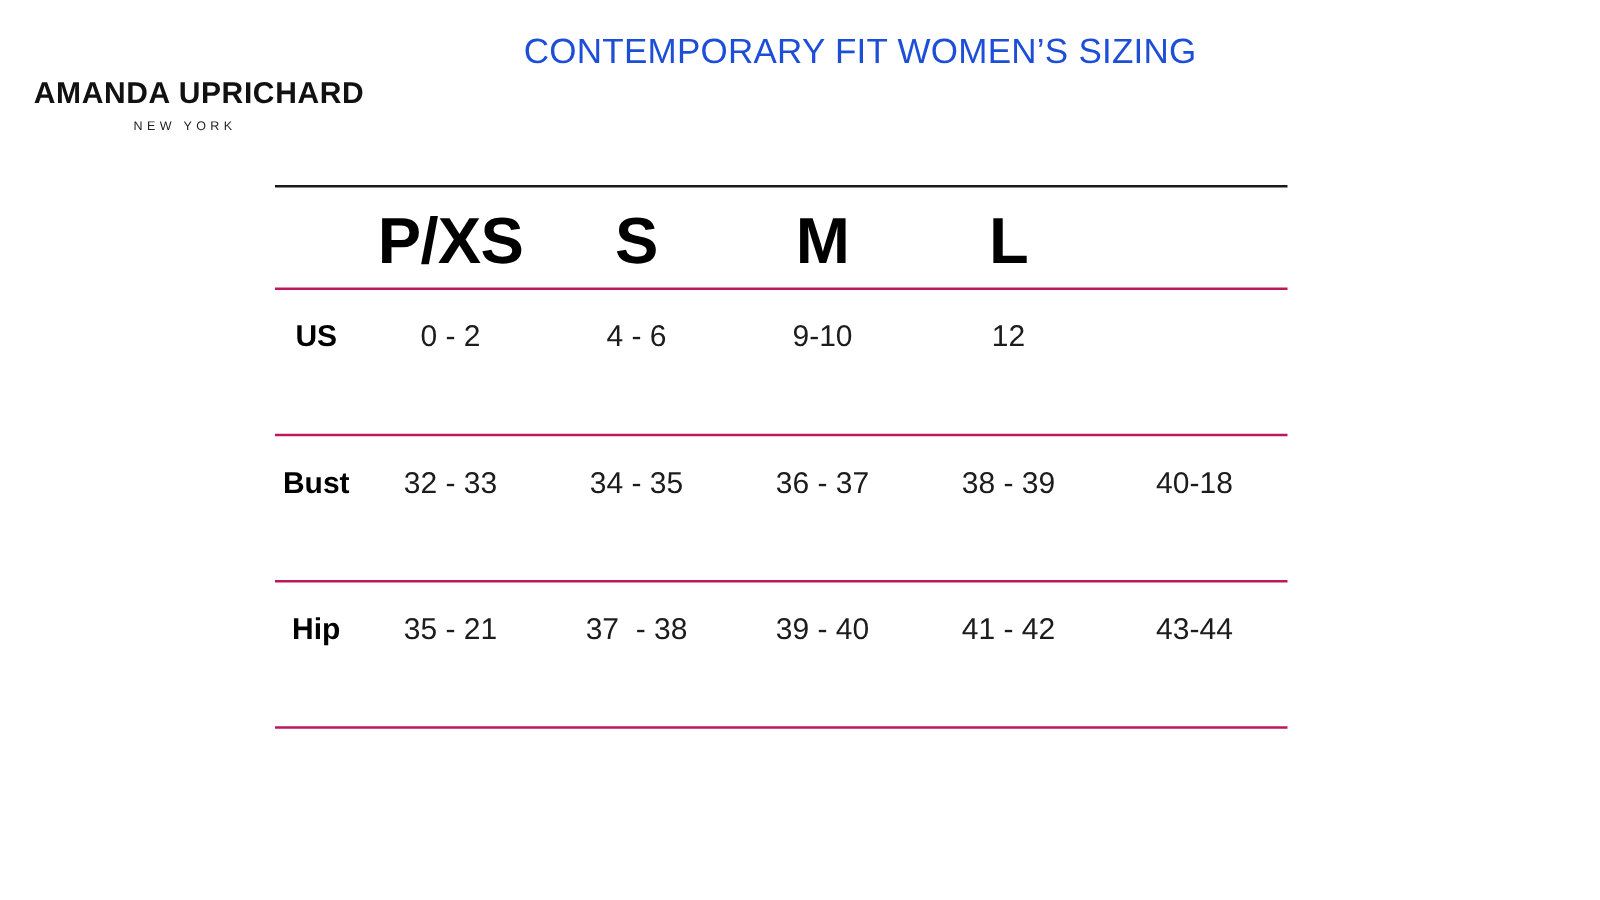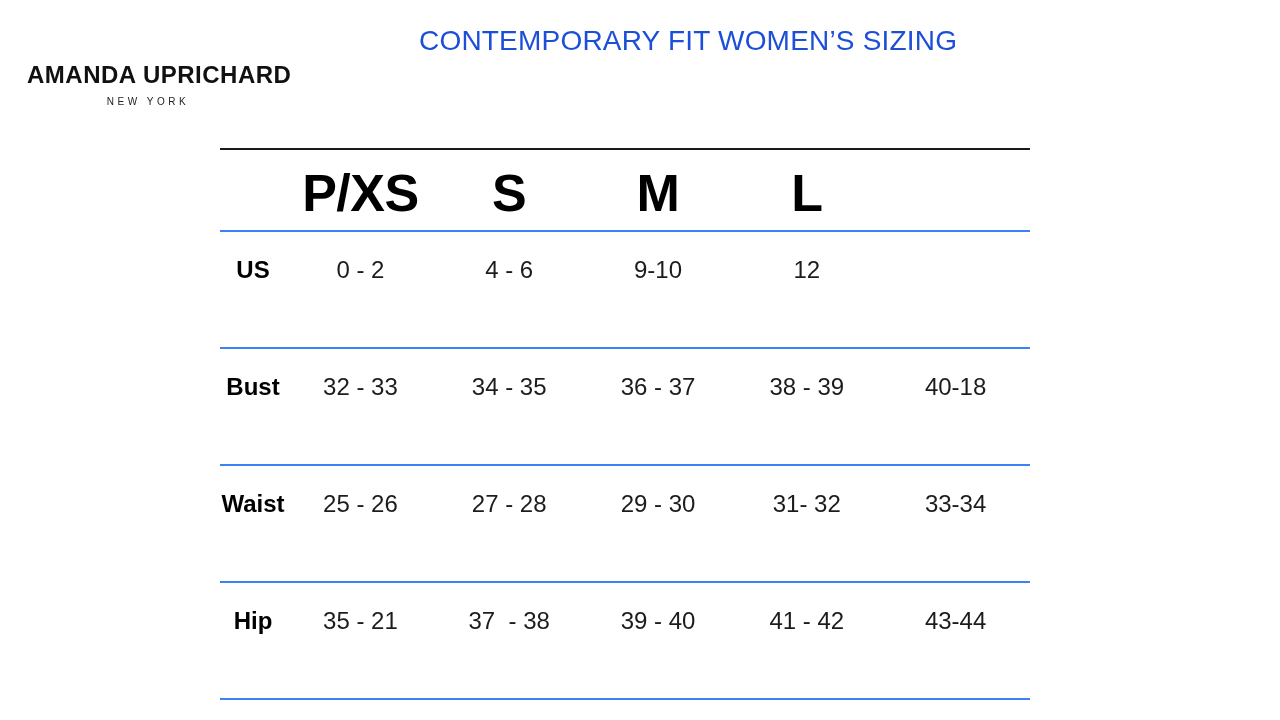--- a/index.html
+++ b/index.html
@@ -50,21 +50,21 @@
   
   .size-table {
     position: absolute;
     left: 220px; top: 148px;
     width: 810px;
     border-top: 2px solid #1a1a1a;
   }
   .trow {
     display: grid;
     grid-template-columns: 66px repeat(5, 1fr);
-    border-bottom: 2px solid #3b82f6;
+    border-bottom: 2px solid #be185d;
   }
   .trow.header { height: 82px; }
   .trow.data   { height: 117px; }
 
   .cell {
     display: flex;
     justify-content: center;
   }
   .header .cell {
     align-items: center;
@@ -118,28 +118,20 @@
 
   <div class="trow data">
     <div class="cell rowlabel">Bust</div>
     <div class="cell">32 - 33</div>
     <div class="cell">34 - 35</div>
     <div class="cell">36 - 37</div>
     <div class="cell">38 - 39</div>
     <div class="cell">40-18</div>
   </div>
 
-  <div class="trow data">
-    <div class="cell rowlabel">Waist</div>
-    <div class="cell">25 - 26</div>
-    <div class="cell">27 - 28</div>
-    <div class="cell">29 - 30</div>
-    <div class="cell">31- 32</div>
-    <div class="cell">33-34</div>
-  </div>
 
   <div class="trow data">
     <div class="cell rowlabel">Hip</div>
     <div class="cell">35 - 21</div>
     <div class="cell">37  - 38</div>
     <div class="cell">39 - 40</div>
     <div class="cell">41 - 42</div>
     <div class="cell">43-44</div>
   </div>
 

